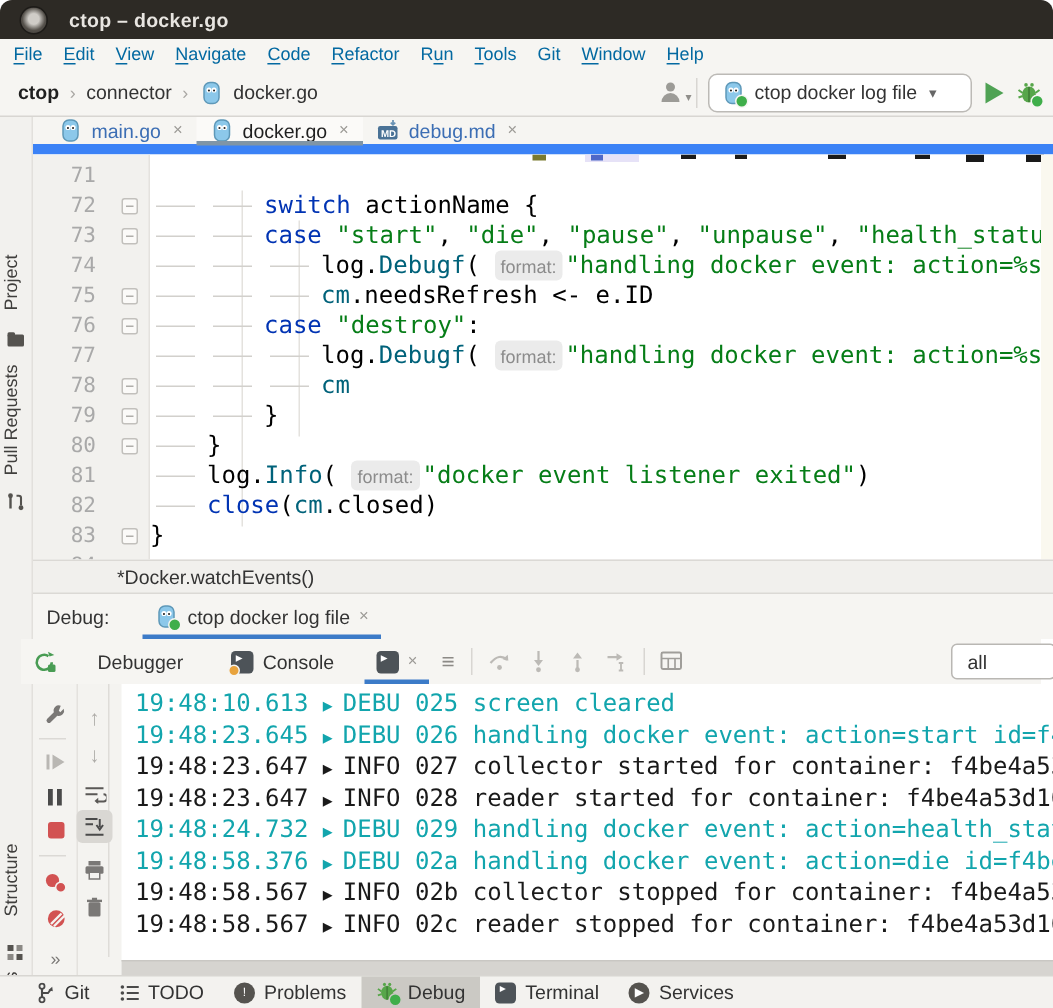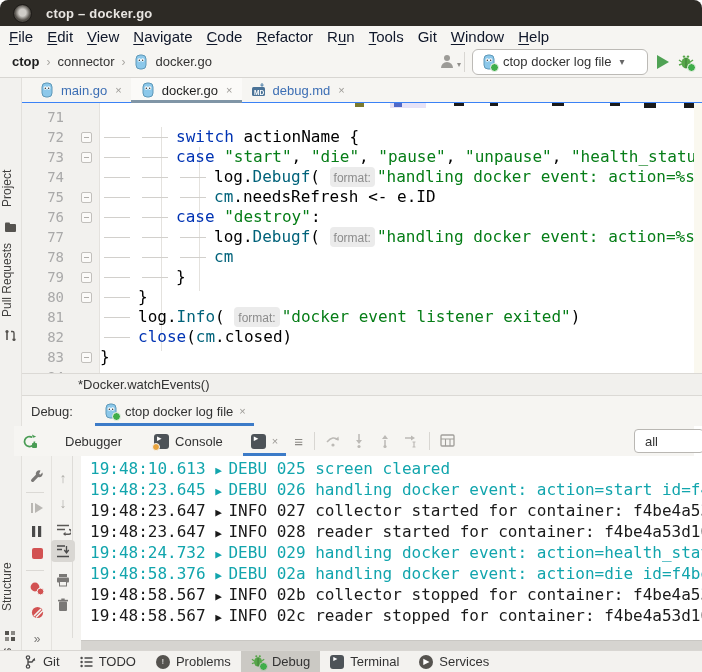--- a/index.html
+++ b/index.html
@@ -11,21 +11,21 @@
   .titlebar{left:0;top:0;width:702px;height:26px;background:#2d2a25;
     border-radius:8px 8px 0 0;display:flex;align-items:center;color:#e8e5e1;}
   .win-btn{width:17px;height:17px;border-radius:50%;margin-left:13px;
     background:radial-gradient(circle at 50% 45%,#cfccc7 0 28%,#55514b 60%,#3a3733 100%);
     border:1px solid #1d1b18;}
   .win-title{margin-left:14px;font-size:13px;font-weight:bold;letter-spacing:.2px;}
 
   
   .menubar{left:0;top:26px;width:702px;height:20px;background:#f6f5f2;
     display:flex;align-items:center;gap:14px;padding-left:9px;box-sizing:border-box;
-    font-size:15px;color:#0f172a;}
+    font-size:12px;color:#0369a1;}
   .menu-item{cursor:default;white-space:nowrap;}
   .menu-item .mn{text-decoration:underline;text-underline-offset:2px;}
 
   
   .toolbar{left:0;top:46px;width:702px;height:32px;background:#f6f5f2;
     border-bottom:1px solid #d8d6d2;box-sizing:border-box;display:flex;align-items:center;
     font-size:13px;color:#333;}
   .crumbs{display:flex;align-items:center;gap:7px;margin-left:12px;}
   .crumb-sep{color:#a9a7a3;font-size:12px;}
   .crumb-first{font-weight:bold;color:#1f1f1f;}
@@ -46,21 +46,21 @@
 
   
   .stripe{left:0;top:78px;width:22px;height:572px;background:#f2f1ee;border-right:1px solid #e2e0dc;
     box-sizing:border-box;}
   .stripe-label{position:absolute;left:0;width:22px;writing-mode:vertical-rl;transform:rotate(180deg);
     font-size:12px;color:#403f3d;text-align:center;}
   .stripe-icon{position:absolute;left:4px;width:13px;height:13px;}
 
   
   .tabsrow{left:22px;top:78px;width:680px;height:25px;background:#f6f5f2;
-    border-bottom:1px solid #3b82f6;box-sizing:border-box;display:flex;align-items:stretch;
+    border-bottom:7px solid #3b82f6;box-sizing:border-box;display:flex;align-items:stretch;
     font-size:13px;padding-left:8px;}
   .etab{display:flex;align-items:center;gap:6px;padding:0 9px;position:relative;color:#3c6eb4;}
   .etab .x{color:#9b9995;font-size:11px;margin-left:2px;}
   .etab.active{color:#1f1f1f;background:#fbfaf8;}
   .etab.active .under{position:absolute;left:0;right:0;bottom:-1px;height:3px;background:#8095a6;}
 
   
   .editor{left:22px;top:103px;width:680px;height:270px;background:#fff;overflow:hidden;
     font-family:"DejaVu Sans Mono",monospace;font-size:16px;}
   .gutterbg{position:absolute;left:0;top:0;width:78px;height:270px;background:#f2f1ee;

